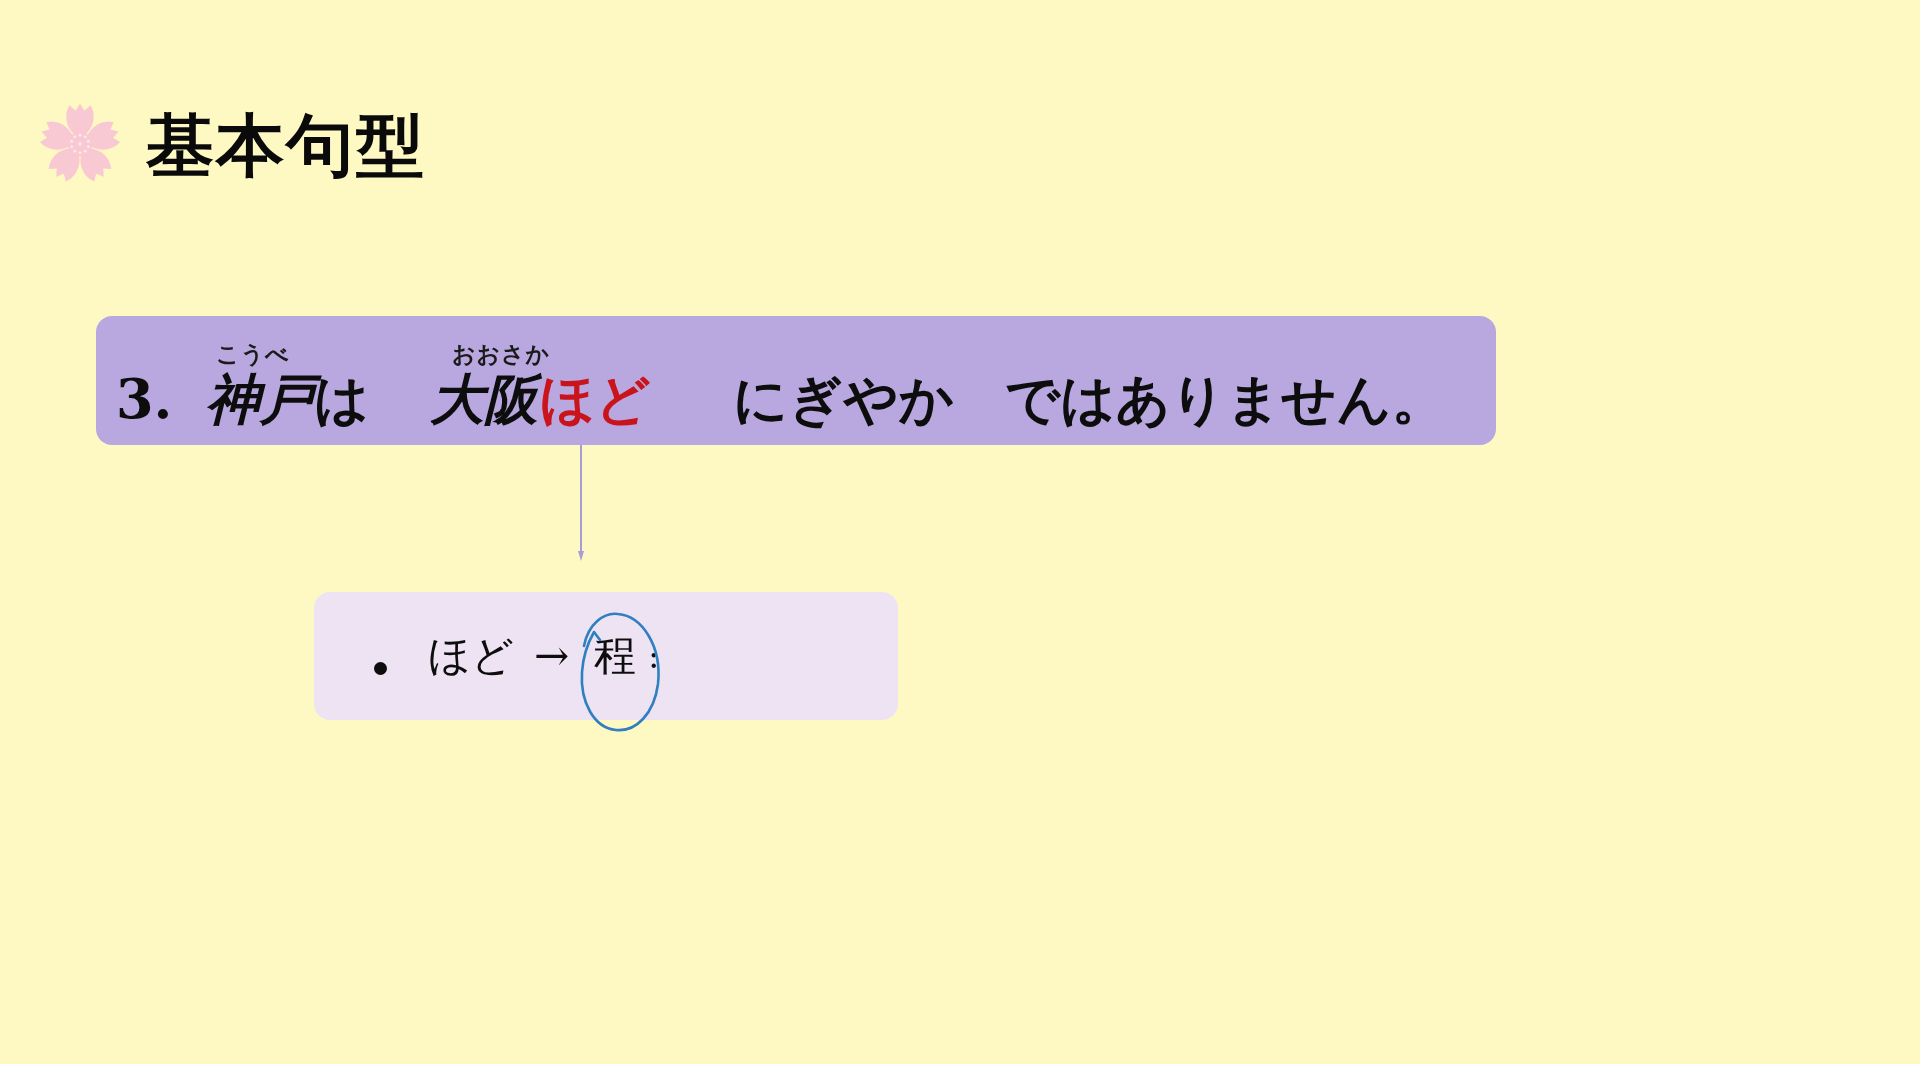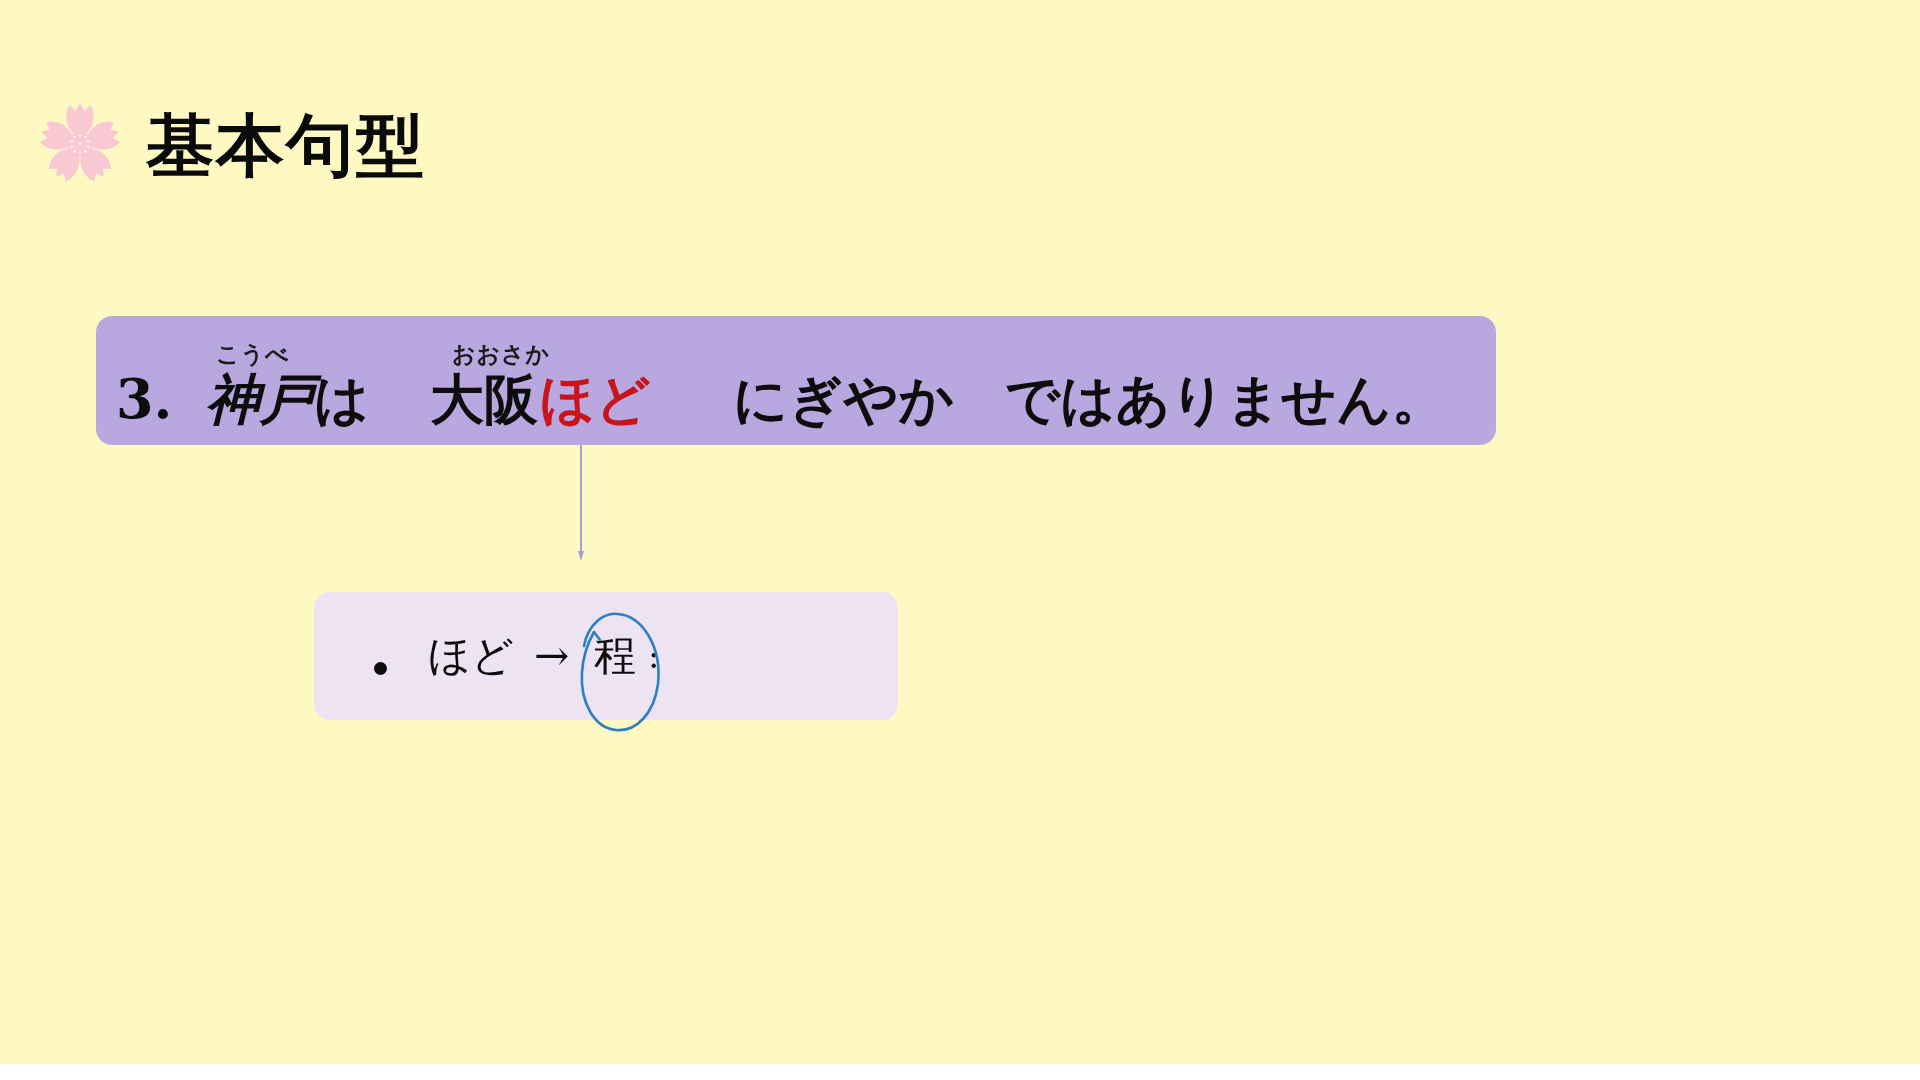--- a/index.html
+++ b/index.html
@@ -161,21 +161,21 @@
     </div>
     <div class="seg" style="left:110px;">
       <span class="ruby" style="left:10px;">こうべ</span>
       <span class="base" style="left:0;font-style:italic;">神戸</span>
     </div>
     <div class="seg" style="left:218px;">
       <span class="base" style="left:0;">は</span>
     </div>
     <div class="seg" style="left:334px;">
       <span class="ruby" style="left:22px;">おおさか</span>
-      <span class="base" style="left:0;">大阪</span>
+      <span class="base" style="left:0;font-style:italic;">大阪</span>
     </div>
     <div class="seg" style="left:444px;">
       <span class="base red" style="left:0;">ほど</span>
     </div>
     <div class="seg" style="left:616px;">
       <span class="base" style="left:0;margin-left:21px;">にぎやか</span>
     </div>
     <div class="seg" style="left:893px;">
       <span class="base" style="left:16px;">ではありません。</span>
     </div>

